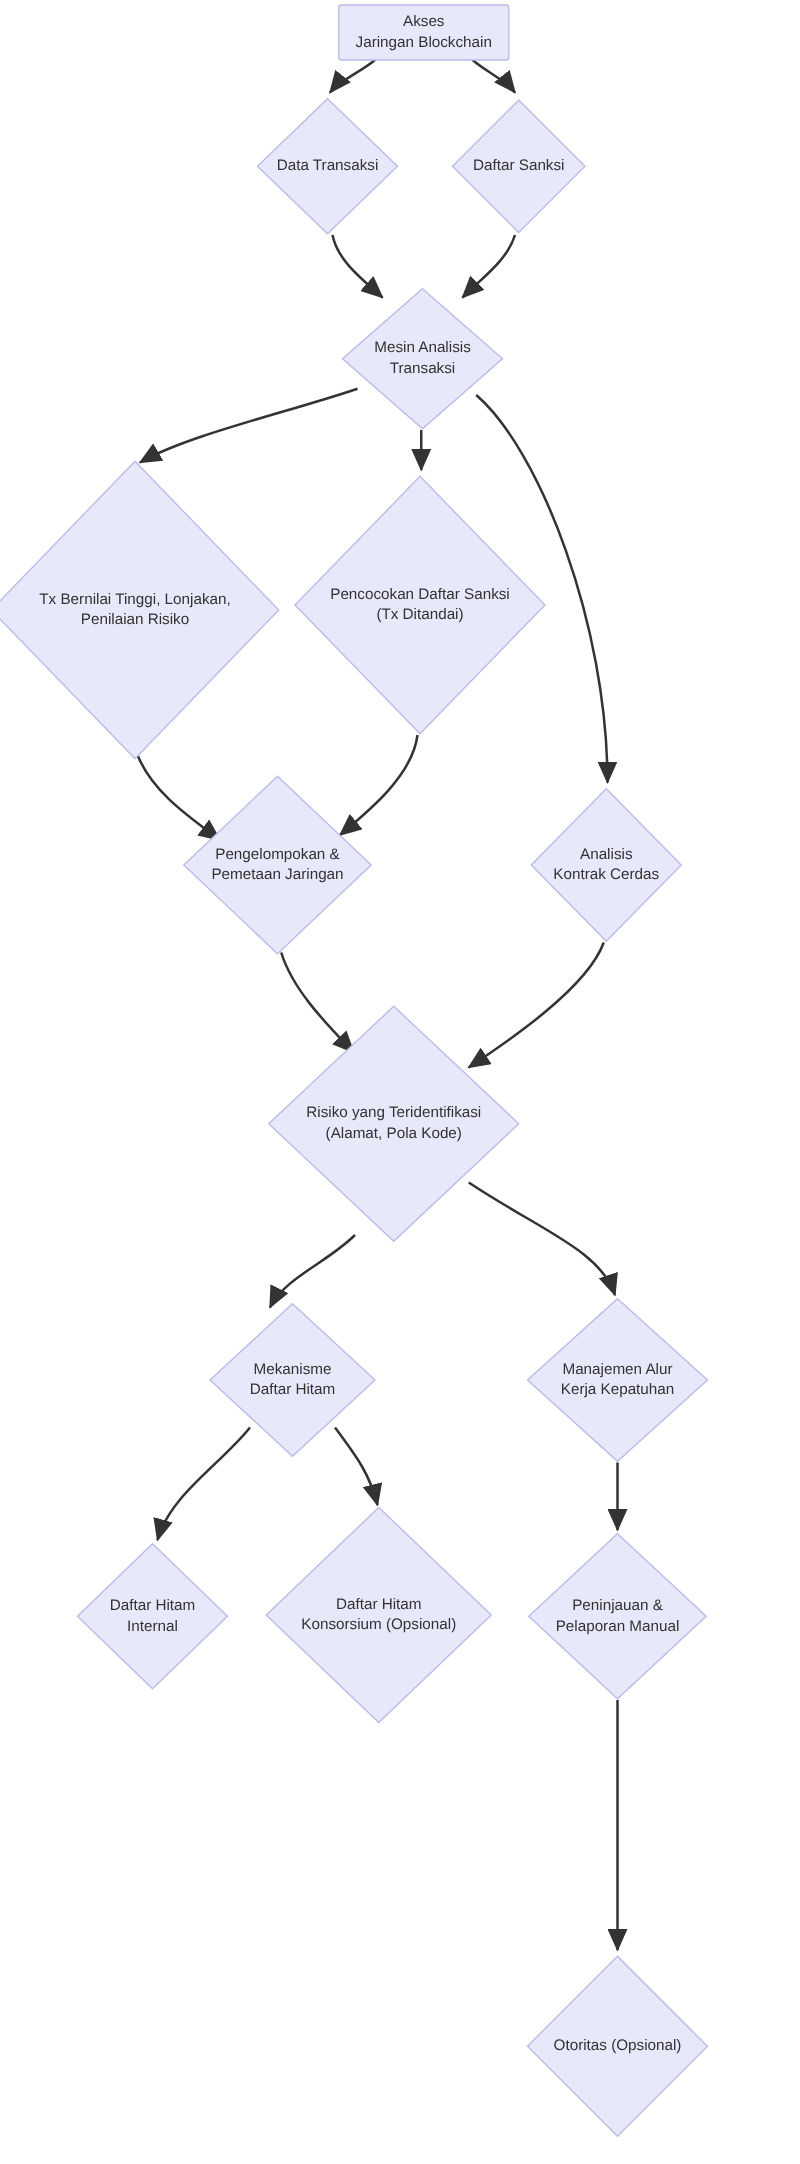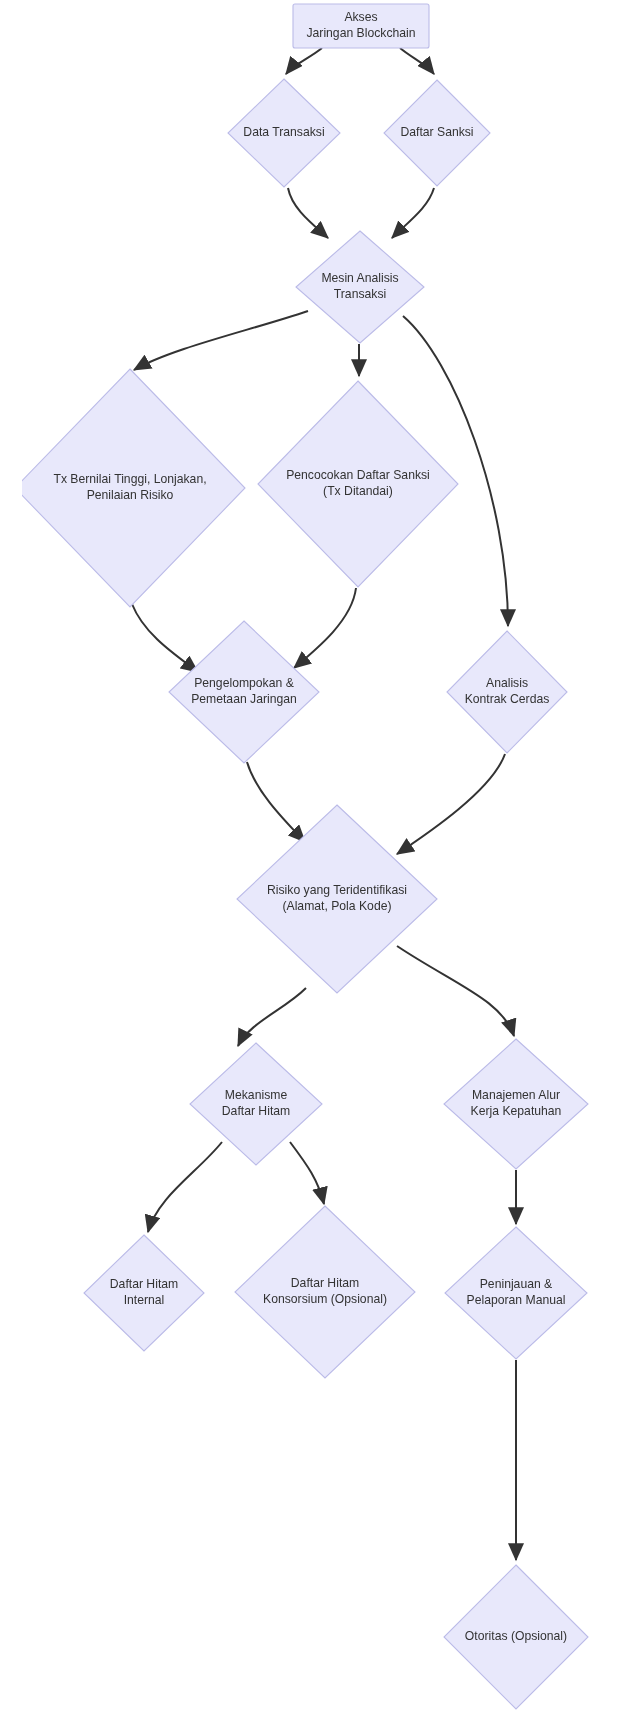--- a/index.html
+++ b/index.html
@@ -12,21 +12,20 @@
     width: 640px;
     height: 1731px;
     font-family: "Liberation Sans", "DejaVu Sans", sans-serif;
     overflow: hidden;
   }
   #diagram-root {
     position: relative;
     width: 588px;
     height: 1731px;
     background: #ffffff;
-    padding-left: 22px;
   }
   svg#flow-svg {
     display: block;
     width: 640px;
     height: 1731px;
   }
   .node-shape {
     fill: #e8e8fb;
     stroke: #bbbbe8;
     stroke-width: 1.1px;

